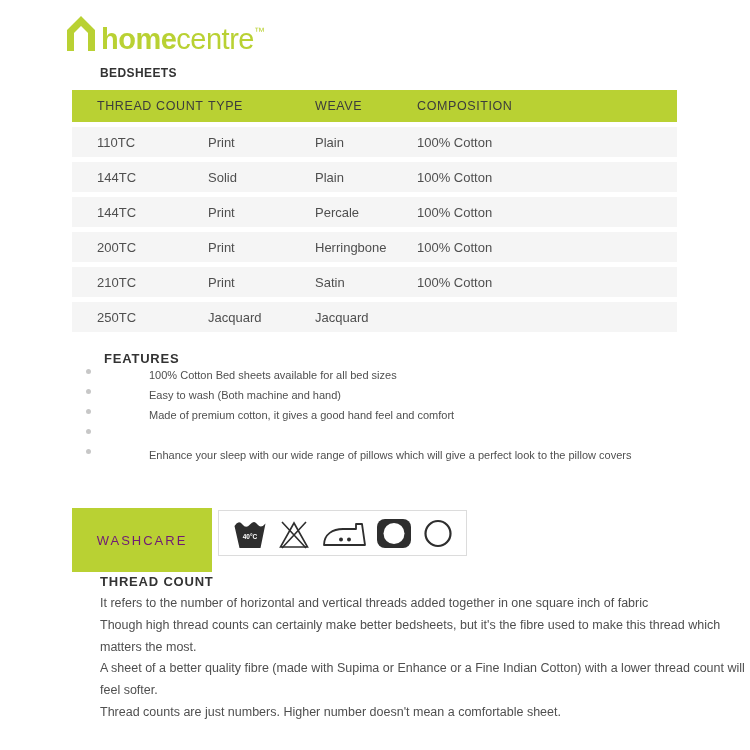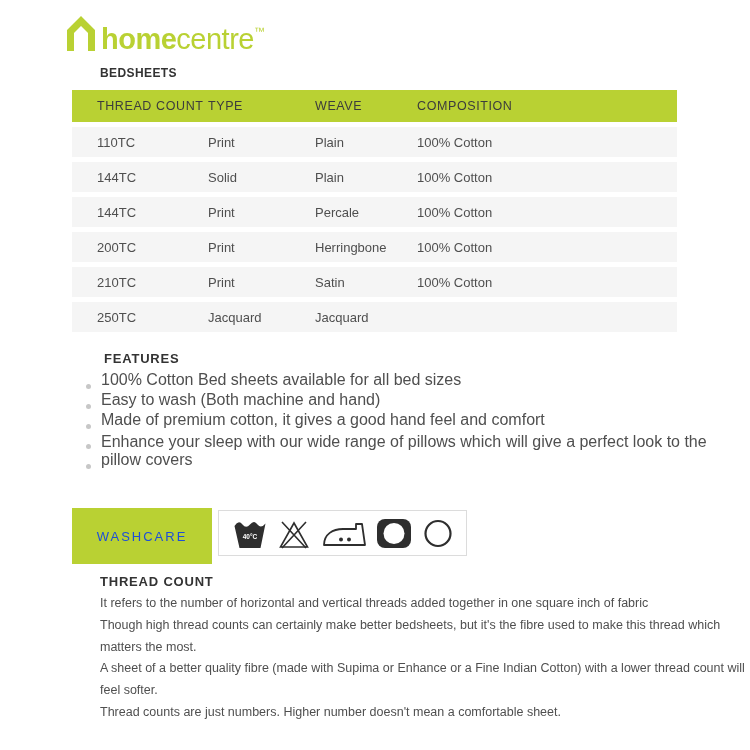--- a/index.html
+++ b/index.html
@@ -25,26 +25,26 @@
             height: 32px; background: var(--accent); padding-left: 25px;
             font-size: 12.5px; letter-spacing: 0.6px; color: #3c3c3c; }
   .t-row { display: grid; grid-template-columns: 111px 107px 102px auto; align-items: center;
            height: 30px; background: var(--rowbg); padding-left: 25px; margin-top: 5px;
            font-size: 13px; color: var(--body); }
 
   
   .features-heading { position: absolute; left: 104px; top: 351px; font-size: 13px; font-weight: 700;
                       color: #333; letter-spacing: 0.8px; }
   .features-list { position: absolute; left: 86px; top: 369px; list-style: none; }
-  .features-list li { height: 20px; display: flex; align-items: flex-end; font-size: 16px; color: var(--body); }
+  .features-list li { height: 20px; display: flex; align-items: flex-start; font-size: 11px; color: var(--body); gap: 48px; }
   .bullet { width: 5px; height: 5px; border-radius: 50%; background: #c7c7c7; margin-right: 10px; flex: 0 0 auto; }
 
   
   .washcare { position: absolute; left: 72px; top: 508px; display: flex; align-items: flex-start; }
-  .washcare-label { width: 140px; height: 56px; background: var(--accent); color: #1d4ed8;
+  .washcare-label { width: 140px; height: 64px; background: var(--accent); color: #701a75;
                     display: flex; align-items: center; justify-content: center;
                     font-size: 13px; letter-spacing: 2px; }
   .washcare-icons { margin-left: 6px; margin-top: 2px; width: 249px; height: 46px;
                     border: 1px solid #dcdcdc; display: flex; align-items: center;
                     justify-content: space-evenly; padding: 0 4px; }
   .washcare-icons svg { display: block; }
 
   
   .tc-heading { position: absolute; left: 100px; top: 574px; font-size: 13px; font-weight: 700;
                 color: #333; letter-spacing: 0.8px; }

